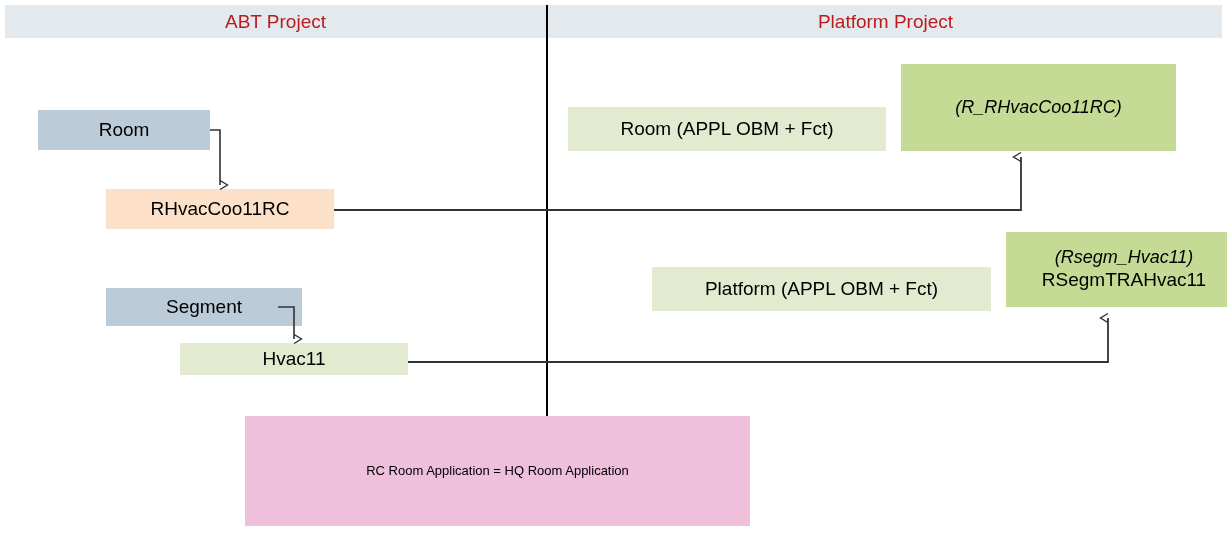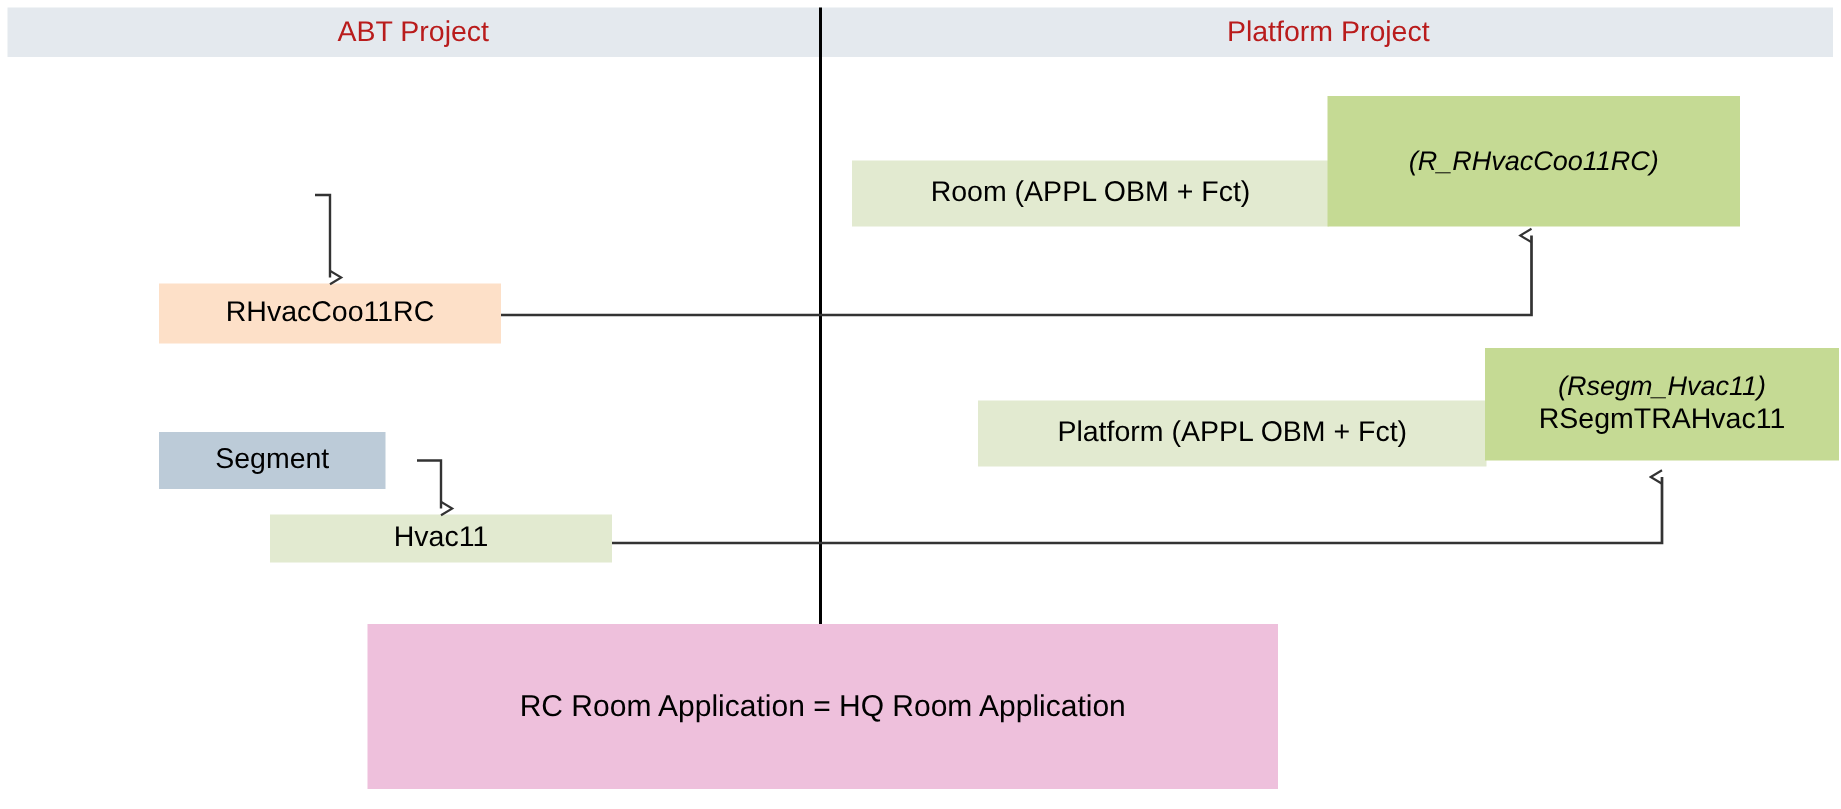--- a/index.html
+++ b/index.html
@@ -70,39 +70,39 @@
     font-size: 18px;
     display: block;
   }
   .node .main {
     display: block;
   }
 
   .fill-bluegrey { background: #bccbd8; }
   .fill-peach    { background: #fde0c8; }
   .fill-lightgrn { background: #e2ead0; text-align: center; }
-  .fill-midgrn   { background: #c5da94; }
+  .fill-midgrn   { background: #c5da94; margin-left: 16px; }
   .fill-pink     { background: #eec0dc; }
 
   
   #node-room        { left: 38px;  top: 110px; width: 172px; height: 40px; }
   #node-rhvac       { left: 106px; top: 189px; width: 228px; height: 40px; text-align: center; }
-  #node-segment     { left: 106px; top: 288px; width: 151px; height: 38px; }
+  #node-segment     { left: 106px; top: 288px; width: 196px; height: 38px; }
   #node-hvac11      { left: 180px; top: 343px; width: 228px; height: 32px; }
 
   
   #node-room-appl   { left: 568px; top: 107px; width: 318px; height: 44px; }
   #node-roomtra     { left: 885px; top: 64px;  width: 275px; height: 87px; }
   #node-seg-appl    { left: 652px; top: 267px; width: 339px; height: 44px; }
   #node-rsegmtra    { left: 990px; top: 232px; width: 236px; height: 75px; }
 
   
   #node-rcroom {
-    left: 245px; top: 416px; width: 607px; height: 110px;
-    font-size: 20px;
+    left: 245px; top: 416px; width: 505px; height: 110px;
+    font-size: 13px;
   }
 
   
   #connectors {
     position: absolute;
     left: 0;
     top: 0;
     width: 1227px;
     height: 539px;
     pointer-events: none;
@@ -112,20 +112,23 @@
 <body>
 
 <div id="canvas">
 
   <div class="header-band"></div>
   <div class="header-label" id="hdr-abt">ABT Project</div>
   <div class="header-label" id="hdr-platform">Platform Project</div>
 
   <div class="divider"></div>
 
+  <div class="node fill-bluegrey" id="node-room">
+    <span class="main">Room</span>
+  </div>
 
   <div class="node fill-peach" id="node-rhvac">
     <span class="main">RHvacCoo11RC</span>
   </div>
 
   <div class="node fill-bluegrey" id="node-segment">
     <span class="main">Segment</span>
   </div>
 
   <div class="node fill-lightgrn" id="node-hvac11">

